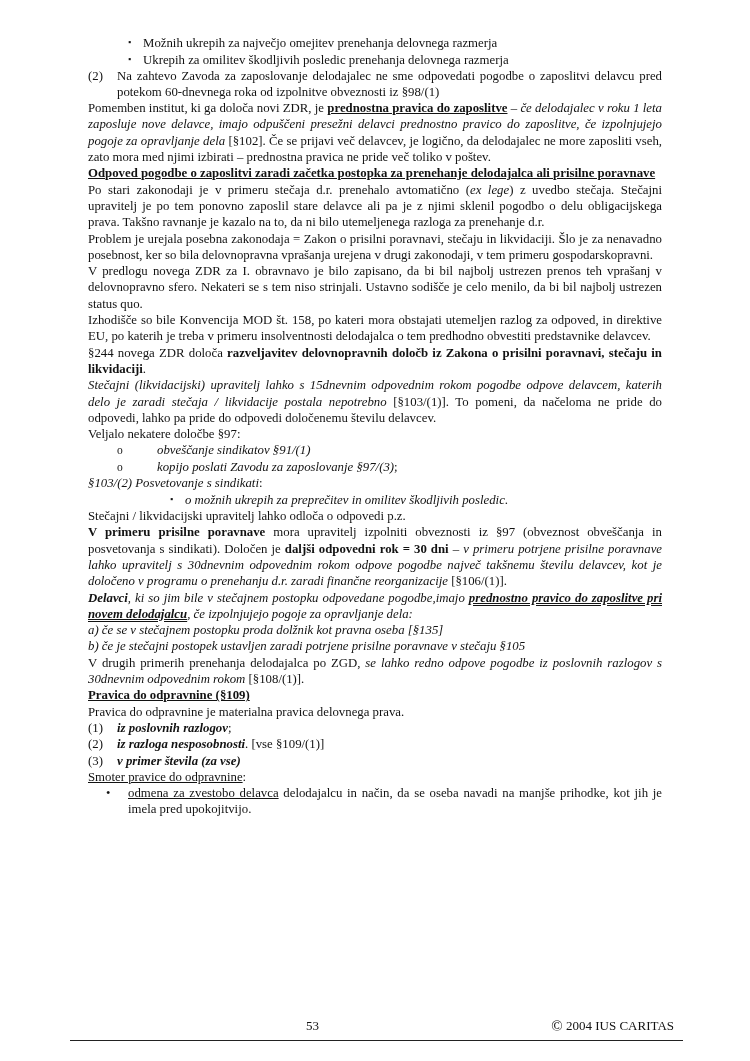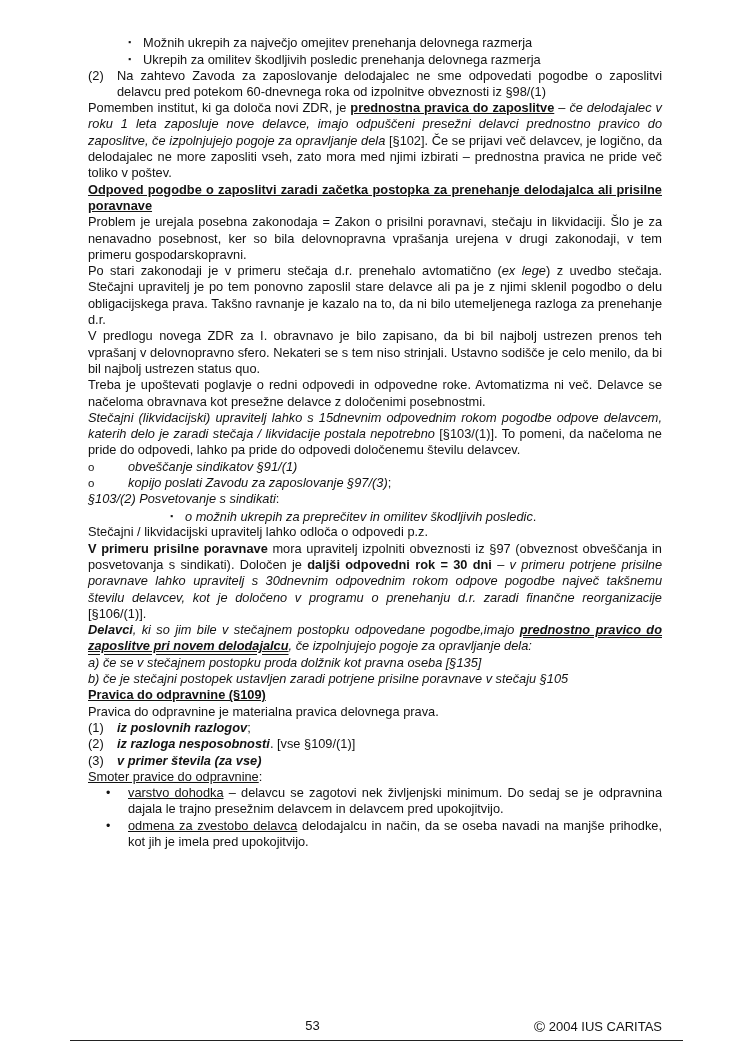--- a/index.html
+++ b/index.html
@@ -1,78 +1,80 @@
 <!DOCTYPE html>
 <html><head>
 <meta charset="utf-8">
 <style>
   html,body{margin:0;padding:0;background:#ffffff;}
   .page{position:relative;width:718px;height:1061px;background:#fff;overflow:hidden;
-        font-family:Liberation Sans, sans-serif;color:#121212;}
+        font-family:Liberation Serif, serif;color:#121212;}
   .doc-body{position:absolute;left:88px;top:34px;width:574px;font-size:12.8px;line-height:16.3px;}
   .para{text-align:justify;}
   .para span{text-indent:0;}
   .marker{display:inline-block;text-indent:0;}
   
   .t-sq1{padding-left:55px;text-indent:-15px;}
   .t-sq1 .marker{width:15px;}
   .t-sq2{padding-left:97px;text-indent:-15px;}
   .t-sq2 .marker{width:15px;}
   .t-num{padding-left:29px;text-indent:-29px;}
   .t-num .marker{width:29px;}
-  .t-o{padding-left:40px;text-indent:-40px;}
+  .t-o{padding-left:40px;text-indent:-40px;margin-left:29px;}
   .t-o .marker{width:40px;}
   .t-dot{padding-left:40px;text-indent:-40px;}
   .t-dot .marker{width:40px;padding-left:18px;box-sizing:border-box;}
   .m-sq1,.m-sq2{font-size:8.5px;vertical-align:1.5px;}
   .m-o{font-size:11.5px;}
   .m-dot{font-size:12.5px;}
   
   .b{font-weight:bold;margin-top:12px;}
   .i{font-style:italic;}
   .u{text-decoration:underline;}
   .uu{text-decoration:underline;text-decoration-style:double;}
   
   .footer{position:absolute;top:1018px;left:0;width:750px;height:20px;font-size:13px;}
   .pageno{position:absolute;left:0;width:625px;text-align:center;}
-  .copyright{position:absolute;right:88px;white-space:nowrap;}
+  .copyright{position:absolute;right:76px;white-space:nowrap;}
   .csym{font-size:15px;vertical-align:-1px;}
   .footer-rule{position:absolute;top:1040px;left:70px;width:613px;height:1px;background:#222;}
 </style>
 </head>
 <body>
 
 <div class="page">
   <div class="doc-body">
       <div class="para t-sq1"><span class="marker m-sq1">▪</span><span>Možnih ukrepih za največjo omejitev prenehanja delovnega razmerja</span></div>
       <div class="para t-sq1"><span class="marker m-sq1">▪</span><span>Ukrepih za omilitev škodljivih posledic prenehanja delovnega razmerja</span></div>
       <div class="para t-num"><span class="marker m-num">(2)</span><span>Na zahtevo Zavoda za zaposlovanje delodajalec ne sme odpovedati pogodbe o zaposlitvi delavcu pred potekom 60-dnevnega roka od izpolnitve obveznosti iz §98/(1)</span></div>
       <div class="para t-p"><span>Pomemben institut, ki ga določa novi ZDR, je </span><span class="b u">prednostna pravica do zaposlitve</span><span> – </span><span class="i">če delodajalec v roku 1 leta zaposluje nove delavce, imajo odpuščeni presežni delavci prednostno pravico do zaposlitve, če izpolnjujejo pogoje za opravljanje dela</span><span> [§102]. Če se prijavi več delavcev, je logično, da delodajalec ne more zaposliti vseh, zato mora med njimi izbirati – prednostna pravica ne pride več toliko v poštev.</span></div>
       <div class="para t-h"><span class="b u">Odpoved pogodbe o zaposlitvi zaradi začetka postopka za prenehanje delodajalca ali prisilne poravnave</span></div>
+      <div class="para t-p"><span>Po stari zakonodaji je v primeru stečaja d.r. prenehalo avtomatično (</span><span class="i">ex lege</span><span>) z uvedbo stečaja. Stečajni upravitelj je po tem ponovno zaposlil stare delavce ali pa je z njimi sklenil pogodbo o delu obligacijskega prava. Takšno ravnanje je kazalo na to, da ni bilo utemeljenega razloga za prenehanje d.r.</span></div>
       <div class="para t-p"><span>Problem je urejala posebna zakonodaja = Zakon o prisilni poravnavi, stečaju in likvidaciji. Šlo je za nenavadno posebnost, ker so bila delovnopravna vprašanja urejena v drugi zakonodaji, v tem primeru gospodarskopravni.</span></div>
-      <div class="para t-p"><span>Po stari zakonodaji je v primeru stečaja d.r. prenehalo avtomatično (</span><span class="i">ex lege</span><span>) z uvedbo stečaja. Stečajni upravitelj je po tem ponovno zaposlil stare delavce ali pa je z njimi sklenil pogodbo o delu obligacijskega prava. Takšno ravnanje je kazalo na to, da ni bilo utemeljenega razloga za prenehanje d.r.</span></div>
       <div class="para t-p"><span>V predlogu novega ZDR za I. obravnavo je bilo zapisano, da bi bil najbolj ustrezen prenos teh vprašanj v delovnopravno sfero. Nekateri se s tem niso strinjali. Ustavno sodišče je celo menilo, da bi bil najbolj ustrezen status quo.</span></div>
-      <div class="para t-p"><span>Treba je upoštevati poglavje o redni odpovedi in odpovedne roke. Avtomatizma ni več. Delavce se načeloma obravnava kot presežne delavce z določenimi posebnostmi.</span></div>
+      <div class="para t-p"><span>Izhodišče so bile Konvencija MOD št. 158, po kateri mora obstajati utemeljen razlog za odpoved, in direktive EU, po katerih je treba v primeru insolventnosti delodajalca o tem predhodno obvestiti predstavnike delavcev.</span></div>
+      <div class="para t-p"><span>§244 novega ZDR določa </span><span class="b">razveljavitev delovnopravnih določb iz Zakona o prisilni poravnavi, stečaju in likvidaciji</span><span>.</span></div>
       <div class="para t-p"><span class="i">Stečajni (likvidacijski) upravitelj lahko s 15dnevnim odpovednim rokom pogodbe odpove delavcem, katerih delo je zaradi stečaja / likvidacije postala nepotrebno</span><span> [§103/(1)]. To pomeni, da načeloma ne pride do odpovedi, lahko pa pride do odpovedi določenemu številu delavcev.</span></div>
+      <div class="para t-p"><span>Veljalo nekatere določbe §97:</span></div>
       <div class="para t-o"><span class="marker m-o">o</span><span class="i">obveščanje sindikatov §91/(1)</span></div>
       <div class="para t-o"><span class="marker m-o">o</span><span class="i">kopijo poslati Zavodu za zaposlovanje §97/(3)</span><span>;</span></div>
       <div class="para t-p"><span class="i">§103/(2) Posvetovanje s sindikati</span><span>:</span></div>
       <div class="para t-sq2"><span class="marker m-sq2">▪</span><span class="i">o možnih ukrepih za preprečitev in omilitev škodljivih posledic</span><span>.</span></div>
       <div class="para t-p"><span>Stečajni / likvidacijski upravitelj lahko odloča o odpovedi p.z.</span></div>
       <div class="para t-p"><span class="b">V primeru prisilne poravnave</span><span> mora upravitelj izpolniti obveznosti iz §97 (obveznost obveščanja in posvetovanja s sindikati). Določen je </span><span class="b">daljši odpovedni rok = 30 dni</span><span> – </span><span class="i">v primeru potrjene prisilne poravnave lahko upravitelj s 30dnevnim odpovednim rokom odpove pogodbe največ takšnemu številu delavcev, kot je določeno v programu o prenehanju d.r. zaradi finančne reorganizacije</span><span> [§106/(1)].</span></div>
       <div class="para t-p"><span class="b i">Delavci</span><span class="i">, ki so jim bile v stečajnem postopku odpovedane pogodbe,imajo </span><span class="b i uu">prednostno pravico do zaposlitve pri novem delodajalcu</span><span class="i">, če izpolnjujejo pogoje za opravljanje dela:</span></div>
       <div class="para t-p"><span class="i">a) če se v stečajnem postopku proda dolžnik kot pravna oseba [§135]</span></div>
       <div class="para t-p"><span class="i">b) če je stečajni postopek ustavljen zaradi potrjene prisilne poravnave v stečaju §105</span></div>
+      <div class="para t-p"><span>V drugih primerih prenehanja delodajalca po ZGD, </span><span class="i">se lahko redno odpove pogodbe iz poslovnih razlogov s 30dnevnim odpovednim rokom</span><span> [§108/(1)].</span></div>
       <div class="para t-h"><span class="b u">Pravica do odpravnine (§109)</span></div>
       <div class="para t-p"><span>Pravica do odpravnine je materialna pravica delovnega prava.</span></div>
       <div class="para t-num"><span class="marker m-num">(1)</span><span class="b i">iz poslovnih razlogov</span><span>;</span></div>
       <div class="para t-num"><span class="marker m-num">(2)</span><span class="b i">iz razloga nesposobnosti</span><span>. [vse §109/(1)]</span></div>
       <div class="para t-num"><span class="marker m-num">(3)</span><span class="b i">v primer števila (za vse)</span></div>
       <div class="para t-p"><span class="u">Smoter pravice do odpravnine</span><span>:</span></div>
-      <div class="para t-dot"><span class="marker m-dot">•</span><span class="u">varstvo dohodka</span><span> – delavcu se zagotovi nek življenjski minimum. Do sedaj se je odpravnina dajala le trajno presežnim delavcem in delavcem pred upokojitvijo.</span></div>
       <div class="para t-dot"><span class="marker m-dot">•</span><span class="u">odmena za zvestobo delavca</span><span> delodajalcu in način, da se oseba navadi na manjše prihodke, kot jih je imela pred upokojitvijo.</span></div>
     </div>
 
   <div class="footer">
     <span class="pageno">53</span>
     <span class="copyright"><span class="csym">©</span> <span>2004 IUS CARITAS</span></span>
   </div>
   <div class="footer-rule"></div>
 </div>
 

